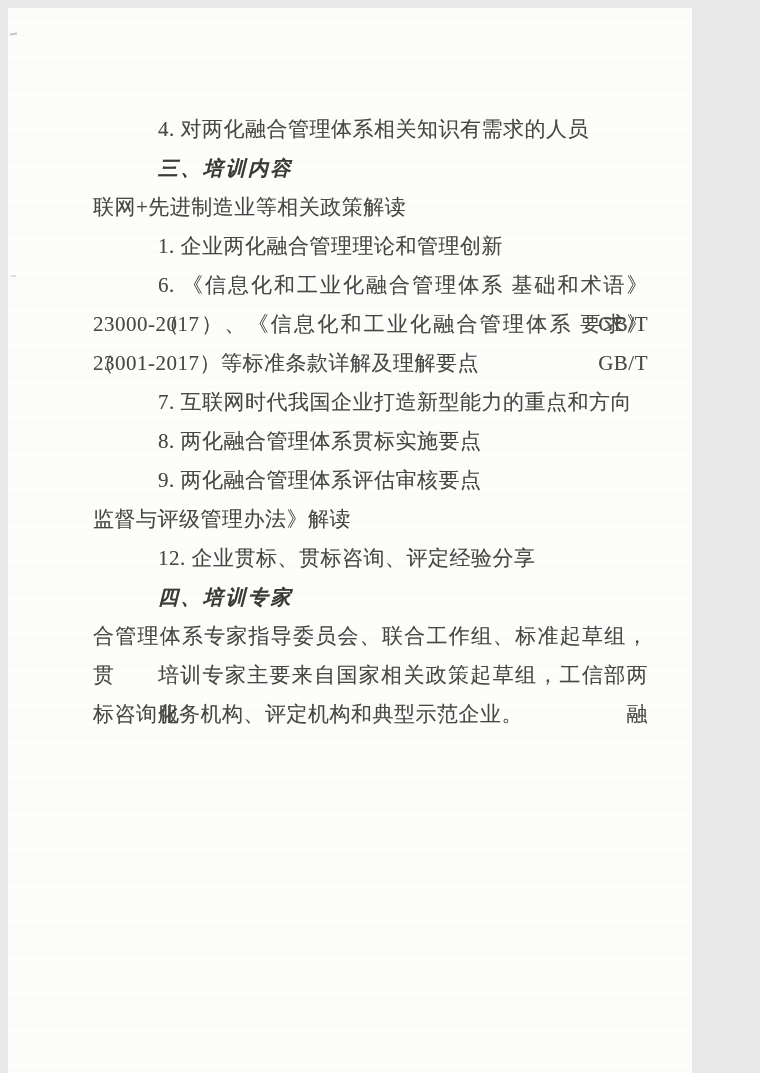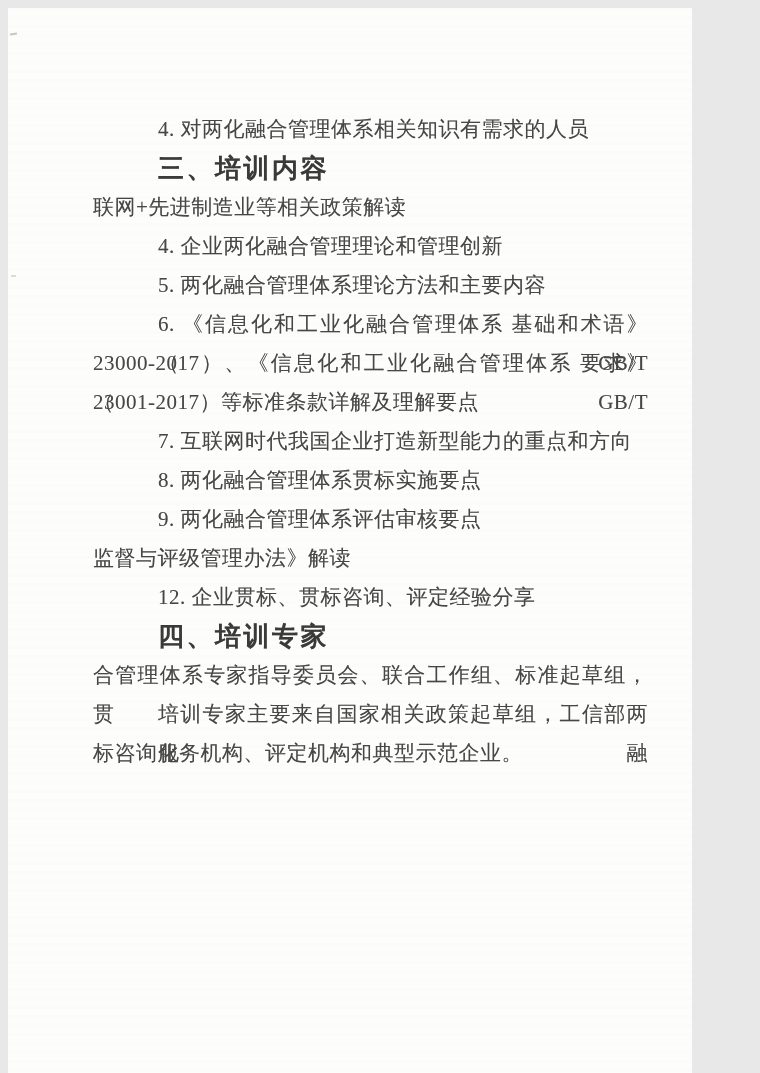--- a/index.html
+++ b/index.html
@@ -39,24 +39,25 @@
   .indent { padding-left: 65px; }
   .fill {
     white-space: normal;
     text-align: justify;
     text-align-last: justify;
     text-justify: inter-character;
   }
   .heading {
     font-family: "Liberation Sans", "DejaVu Sans", sans-serif;
     font-weight: bold;
-    font-size: 26px;
+    font-size: 20px;
     letter-spacing: 2.5px;
     color: #3a3a38;
     text-shadow: 0 0 0.5px rgba(60,60,60,0.5);
+    font-style: italic;
   }
   
   .speck {
     position: absolute;
     background: #9a9a9a;
     opacity: 0.55;
   }
   .speck-a { left: 2px;  top: 25px;  width: 7px; height: 2px; transform: rotate(-8deg); }
   .speck-b { left: 3px;  top: 267px; width: 5px; height: 2px; opacity: 0.35; }
   .speck-c { left: 754px; top: 263px; width: 3px; height: 10px; opacity: 0.4; }
@@ -66,22 +67,21 @@
 
 <div class="page">
 
   <div class="textblock">
 
     <div class="line indent">4. 对两化融合管理体系相关知识有需求的人员</div>
 
     <div class="line indent heading">三、培训内容</div>
 
     <div class="line">联网+先进制造业等相关政策解读</div>
-    <div class="line indent">4. 企业两化融合管理理论和管理创新</div>
-    <div class="line indent">5. 两化融合管理体系理论方法和主要内容</div>
+    <div class="line indent">1. 企业两化融合管理理论和管理创新</div>
     <div class="line indent fill">6. 《信息化和工业化融合管理体系 基础和术语》（GB/T</div>
     <div class="line fill">23000-2017）、《信息化和工业化融合管理体系 要求》（GB/T</div>
     <div class="line">23001-2017）等标准条款详解及理解要点</div>
     <div class="line indent">7. 互联网时代我国企业打造新型能力的重点和方向</div>
     <div class="line indent">8. 两化融合管理体系贯标实施要点</div>
     <div class="line indent">9. 两化融合管理体系评估审核要点</div>
     <div class="line">监督与评级管理办法》解读</div>
     <div class="line indent">12. 企业贯标、贯标咨询、评定经验分享</div>
 
     <div class="line indent heading">四、培训专家</div>

